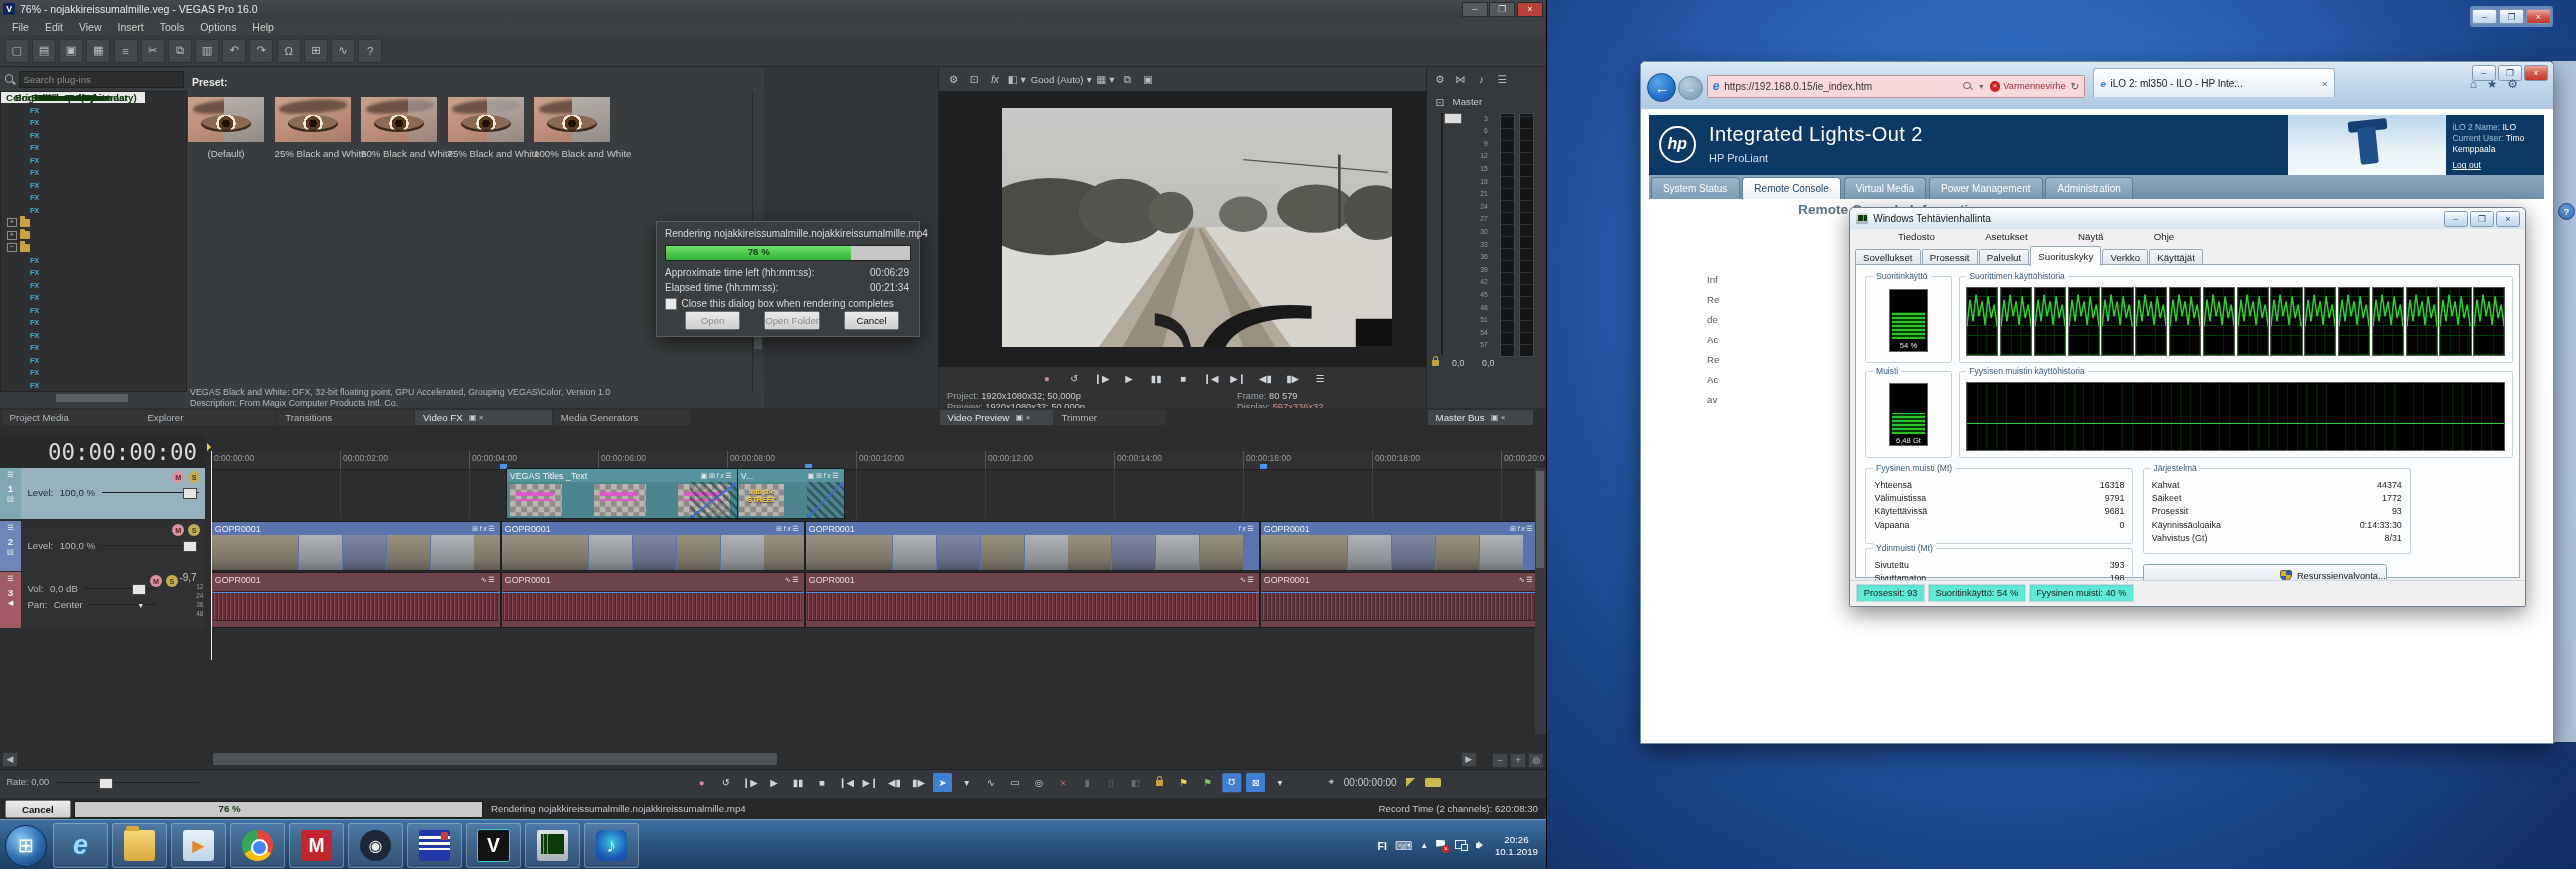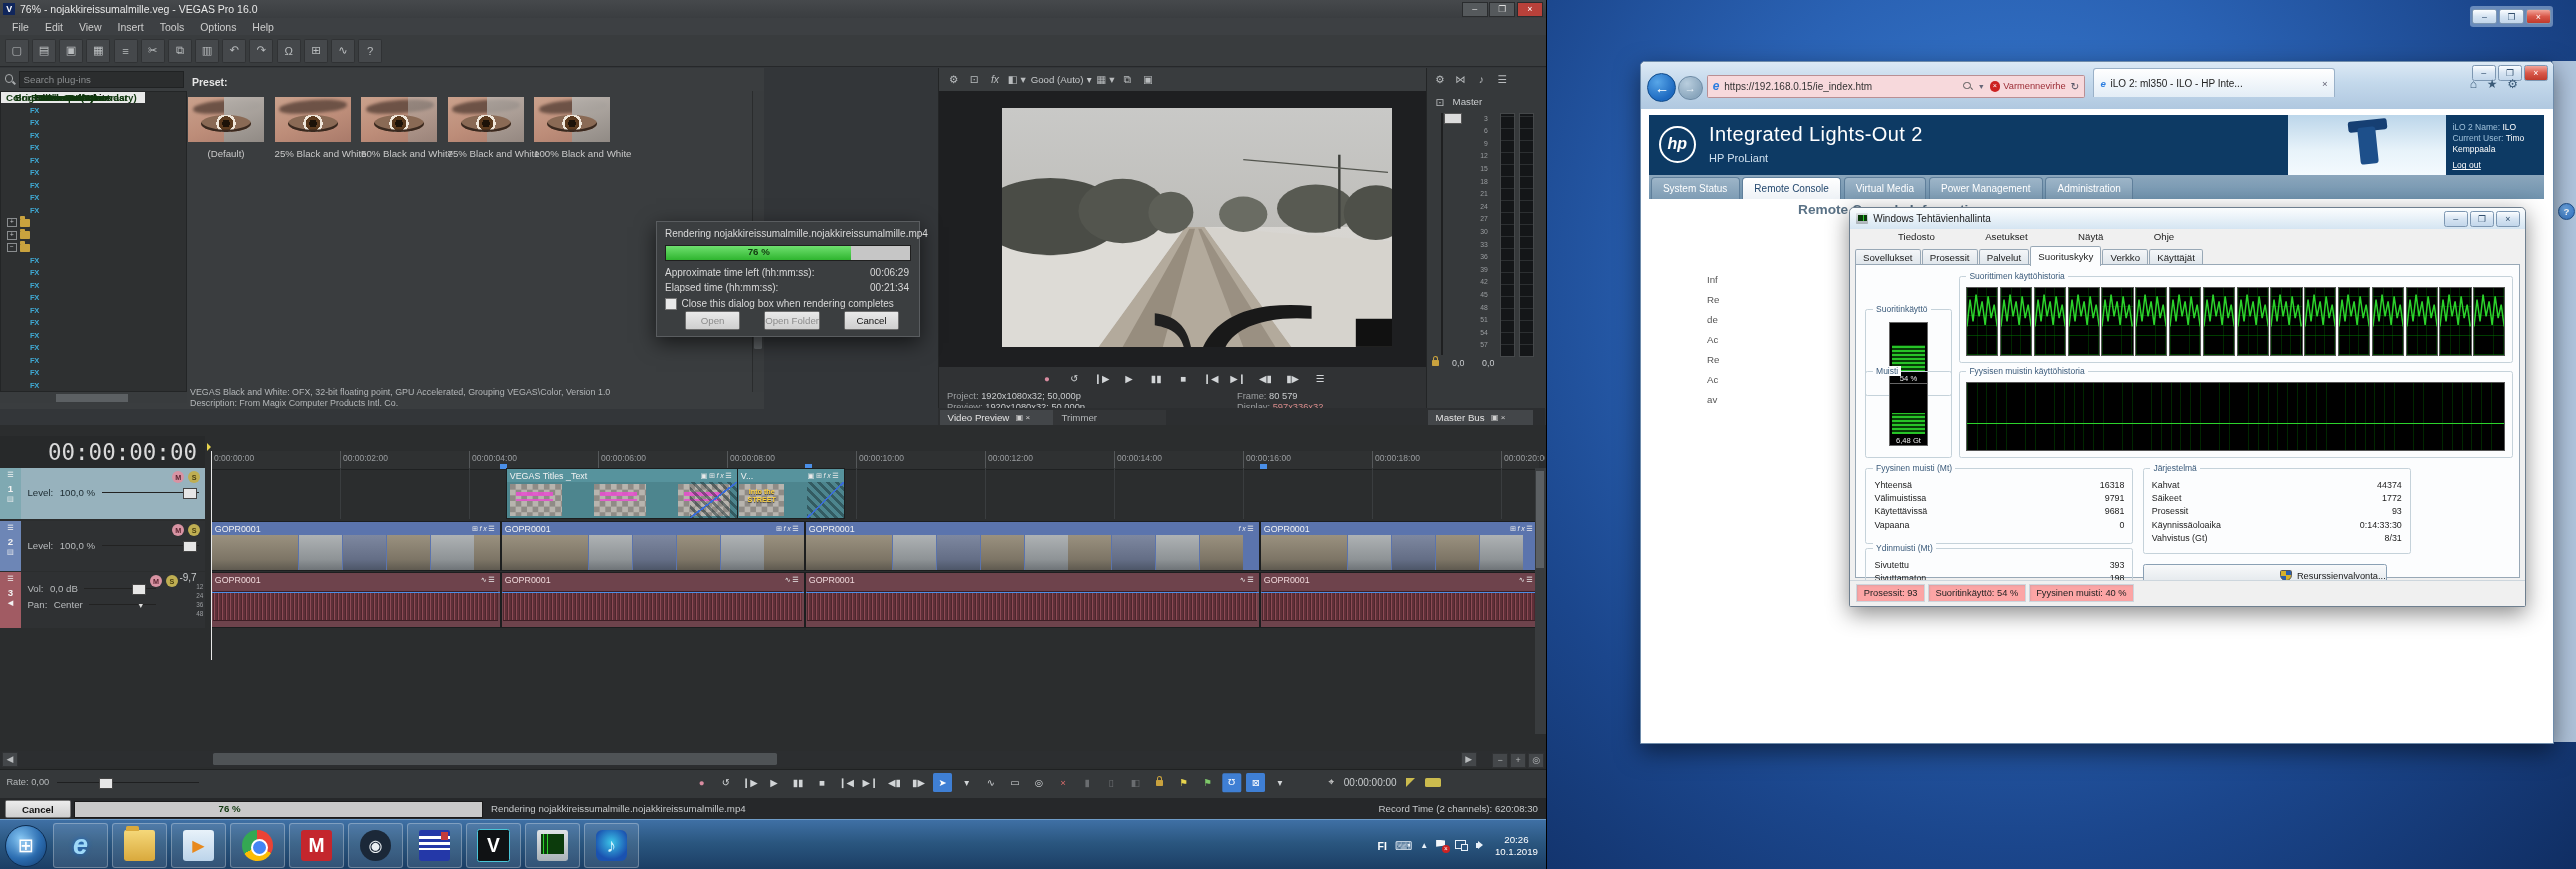--- a/index.html
+++ b/index.html
@@ -274,21 +274,21 @@
   .ledval{position:absolute;left:0;bottom:0.8px;width:100%;text-align:center;color:#e8e8e8;font-size:7.6px;}
   .corerow{position:absolute;left:6.4px;top:9.7px;right:6.4px;bottom:6.4px;display:flex;gap:1.6px;}
   .coregraph{flex:1;background:#000;border:0.8px solid #555;position:relative;overflow:hidden;background-image:repeating-linear-gradient(0deg,rgba(0,110,0,.55) 0 0.8px,transparent 0.8px 9.7px),repeating-linear-gradient(90deg,rgba(0,110,0,.35) 0 0.8px,transparent 0.8px 9.7px);}
   .coregraph svg{position:absolute;left:0;top:0;width:100%;height:100%;}
   .memband{position:absolute;left:6.4px;top:9.7px;right:6.4px;bottom:6.4px;background:#000;border:0.8px solid #555;background-image:repeating-linear-gradient(90deg,rgba(0,110,0,.35) 0 0.8px,transparent 0.8px 9.7px);position:absolute;}
   .memline{position:absolute;left:0;right:0;bottom:38%;height:1.6px;background:#2cd32c;}
   .statrow{display:flex;justify-content:space-between;font-size:8.9px;color:#222;line-height:13.3px;padding:0 8px;}
   .rmbtn{position:absolute;display:flex;align-items:center;justify-content:flex-end;gap:4.8px;background:linear-gradient(#f8f9fa,#dfe5ea);border:0.8px solid #8aa0b4;border-radius:2.4px;font-size:9.3px;color:#1a1a1a;}
   .uacshield{width:9.7px;height:9.7px;background:conic-gradient(#2b5fad 0 25%,#d8b12a 0 50%,#2b5fad 0 75%,#d8b12a 0 100%);border-radius:1.6px 1.6px 50% 50%;border:0.8px solid #555;}
   .tmstatus{position:absolute;left:0;top:372px;width:100%;height:24px;border-top:0.8px solid #cdd6dd;display:flex;gap:3.2px;align-items:center;padding-left:6.4px;box-sizing:border-box;background:#f0f0f0;border-radius:0 0 1.6px 1.6px;}
-  .tmseg{height:16px;border:0.8px solid #cdd6dd;box-shadow:inset 0.8px 0.8px 1.6px rgba(120,140,155,.25);display:flex;align-items:center;padding:0 6.4px;font-size:9.3px;color:#222;background:#fca5a5;white-space:nowrap;}
+  .tmseg{height:16px;border:0.8px solid #cdd6dd;box-shadow:inset 0.8px 0.8px 1.6px rgba(120,140,155,.25);display:flex;align-items:center;padding:0 6.4px;font-size:9.3px;color:#222;background:#5eead4;white-space:nowrap;}
 </style>
 </head>
 <body>
 
 <div id="screen">
 
   <div class="abs" id="monitor-left">
 
     <div class="abs vtitlebar">
       <span class="vicon">V</span>
@@ -499,20 +499,38 @@
         </div>
       <div class="fxinfo">
         <div>VEGAS Black and White: OFX, 32-bit floating point, GPU Accelerated, Grouping VEGAS\Color, Version 1.0</div>
         <div>Description: From Magix Computer Products Intl. Co.</div>
       </div>
       <div class="hscroll-tree">
           <span class="thumb"></span>
         </div>
     </div>
 
+    <div class="abs dock-tabs">
+
+    <div class="dock-tab">
+          <span>Project Media</span>
+        </div>
+        <div class="dock-tab">
+          <span>Explorer</span>
+        </div>
+        <div class="dock-tab">
+          <span>Transitions</span>
+        </div>
+        <div class="dock-tab active">
+          <span>Video FX</span>
+        </div>
+        <div class="dock-tab">
+          <span>Media Generators</span>
+        </div>
+      </div>
 
     <div class="abs prevpane">
       <div class="prevtoolbar">
         <span class="pchip">⚙</span>
         <span class="pchip">⊡</span>
         <span class="pchip">
             <i>fx</i>
           </span>
         <span class="pchip">◧ ▾</span>
         <span class="qual">
@@ -1136,21 +1154,21 @@
             </div>
             <div class="tmtab">
               <span>Verkko</span>
             </div>
             <div class="tmtab">
               <span>Käyttäjät</span>
             </div>
           </div>
         <div class="tmbody">
 
-          <div class="gbox" style="left:9.7px;top:11.3px;width:85px;height:85px;margin-top:33px;">
+          <div class="gbox" style="left:9.7px;top:11.3px;width:85px;height:85px;">
             <span class="gtitle">Suoritinkäyttö</span>
             <div class="ledmeter">
               <div class="ledfill" style="height:27px;"></div>
               <div class="ledval">54 %</div>
             </div>
           </div>
 
           <div class="gbox" style="left:103px;top:11.3px;width:552px;height:85px;">
             <span class="gtitle">Suorittimen käyttöhistoria</span>
             <div class="corerow">

